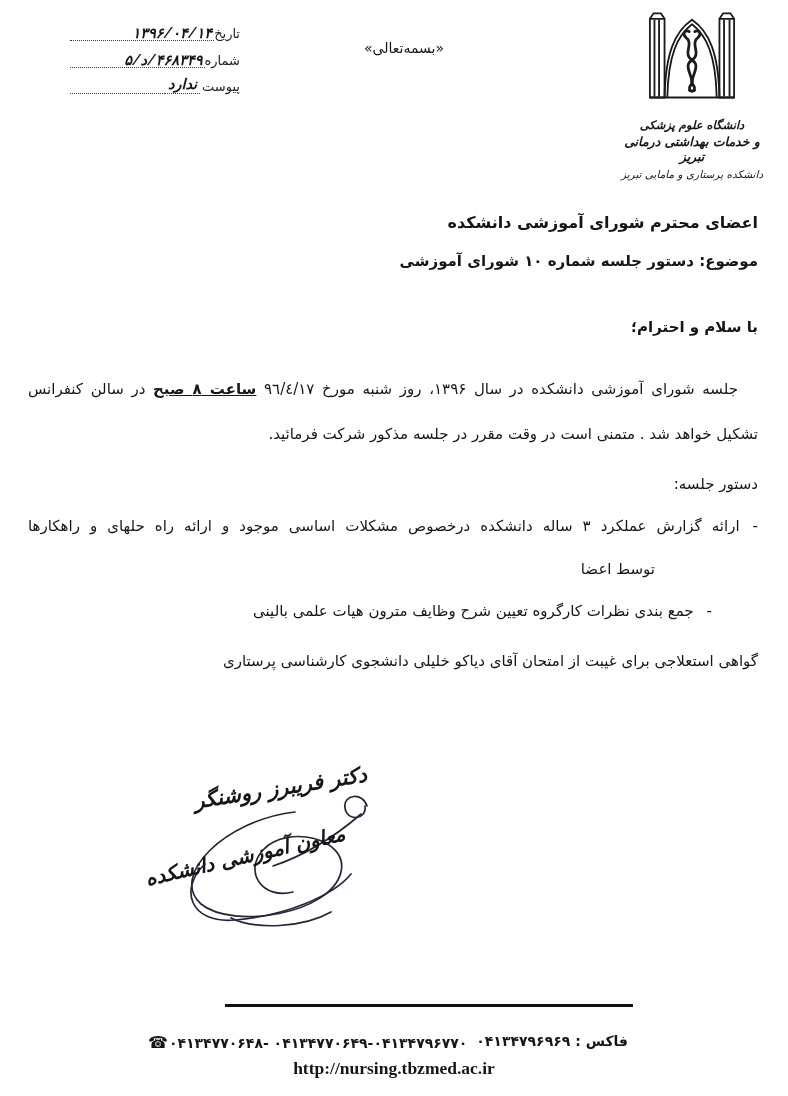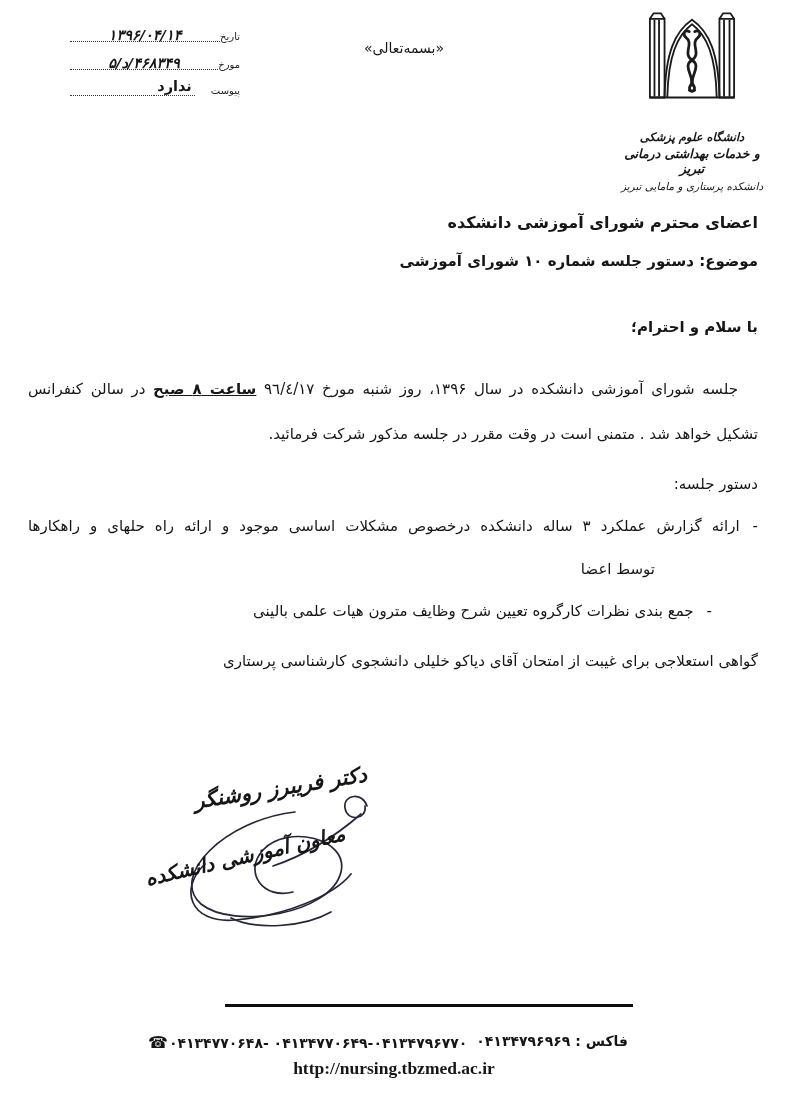--- a/index.html
+++ b/index.html
@@ -7,33 +7,33 @@
   .page {
     position:relative; width:788px; height:1096px; margin:0 auto;
     background:#ffffff; color:#161616;
     font-family:"DejaVu Sans", sans-serif; overflow:hidden;
   }
   .abs { position:absolute; }
 
   
   .meta { left:70px; top:22px; width:170px; direction:rtl; }
   .meta-row { display:flex; align-items:flex-end; margin-bottom:8px; }
-  .meta-label { font-size:10px; color:#222; white-space:nowrap; }
-  .meta-line { flex:1; border-bottom:1.6px dotted #3a3a3a; text-align:center; padding:0 2px; }
+  .meta-label { font-size:13px; color:#222; white-space:nowrap; }
+  .meta-line { flex:1; border-bottom:1.6px dotted #3a3a3a; padding:0 2px;font-family:Liberation Mono, monospace; }
   .meta-value { font-weight:bold; font-style:italic; font-size:14.5px; position:relative; top:3px; white-space:nowrap; }
   .meta-trail { flex:1; border-bottom:1.6px dotted #3a3a3a; height:1em; }
-  .meta-inlineval { font-weight:bold; font-size:14.5px; margin-right:16px; border-bottom:1.6px dotted #3a3a3a; padding:0 3px 1px; }
+  .meta-inlineval { font-weight:bold; font-style:italic; font-size:14.5px; margin-right:2px; border-bottom:1.6px dotted #3a3a3a; padding:0 3px 1px; }
 
   
   .besmele { left:324px; top:40px; width:160px; text-align:center; font-size:14px; direction:rtl; }
 
   
   .logo { right:22px; top:6px; width:148px; text-align:center; direction:rtl; }
   .logo svg { display:block; margin:0 auto; }
-  .logo-l1 { font-size:11.5px; font-weight:bold; font-style:italic; margin-top:16px; }
+  .logo-l1 { font-size:11.5px; font-weight:bold; font-style:italic; margin-top:4px; }
   .logo-l2 { font-size:12.5px; font-weight:bold; font-style:italic; margin-top:2px; }
   .logo-l3 { font-size:10.5px; font-weight:normal; font-style:italic; margin-top:4px; }
 
   .rtl { direction:rtl; }
 
   .recipient { right:30px; top:213px; font-size:16px; font-weight:bold; }
   .subject { right:30px; top:252px; font-size:15px; font-weight:bold; }
   .salutation { right:30px; top:318px; font-size:15px; font-weight:bold; }
 
   .para1 { right:30px; left:28px; top:380px; font-size:15px; text-align:justify; text-align-last:justify; text-indent:20px; }
@@ -70,21 +70,21 @@
 <body>
 
 <div class="page">
 
   <div class="abs meta">
     <div class="meta-row">
       <span class="meta-label">تاریخ</span>
       <span class="meta-line"><span class="meta-value">۱۳۹۶/۰۴/۱۴</span></span>
     </div>
     <div class="meta-row">
-      <span class="meta-label">مورخ</span>
+      <span class="meta-label">شماره</span>
       <span class="meta-line"><span class="meta-value">۴۶۸۳۴۹/د/۵</span></span>
     </div>
     <div class="meta-row">
       <span class="meta-label">پیوست</span>
       <span class="meta-inlineval">ندارد</span>
       <span class="meta-trail"></span>
     </div>
   </div>
 
   <div class="abs besmele">«بسمه‌تعالی»</div>

